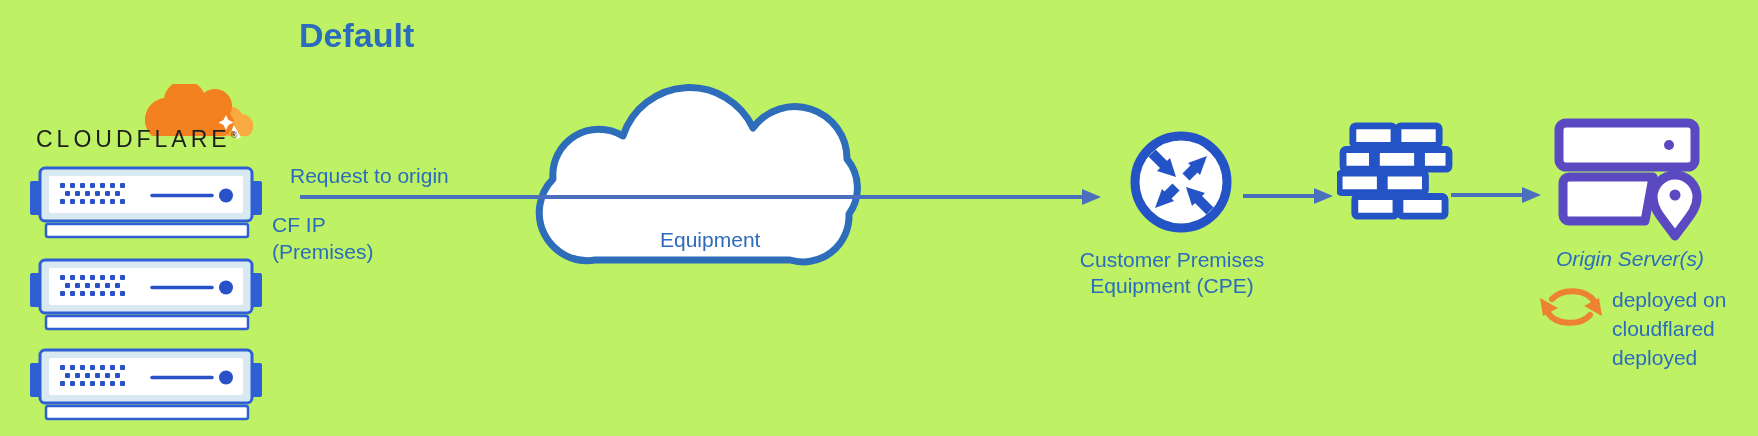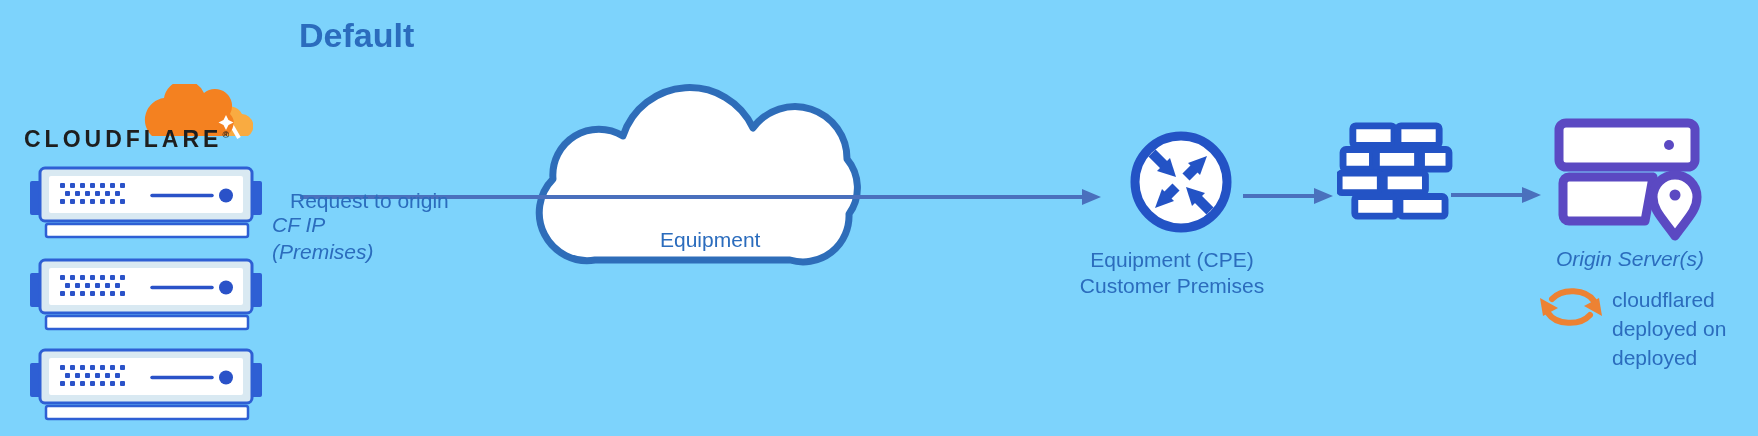--- a/index.html
+++ b/index.html
@@ -1,32 +1,32 @@
 <!DOCTYPE html>
 <html style="--c-text_blue: #2b6cbd; --c-line_blue: #4a70bd; --c-cloud_stroke: #2e6db9; --c-royal_blue: #2353c5; --c-server_blue: #2e5fd4; --c-server_fill: #d9e9f2; --c-dot_blue: #2a52c8; --c-purple: #5b49c2; --c-sync_orange: #ed8233; --c-logo_orange: #f48120; --c-logo_orange_light: #f9ab41; --c-wordmark_black: #1e1e1e;"><head>
 <meta charset="utf-8">
 <style>
   html,body{margin:0;padding:0;background:#fff;}
   .canvas{
-    position:relative;width:1758px;height:436px;background:#7dd3fc;overflow:hidden;
+    position:relative;width:1758px;height:436px;background:#bef264;overflow:hidden;
     font-family:"Liberation Sans",sans-serif;
   }
   .abs{position:absolute;}
   .lbl{
     position:absolute;color:var(--c-text_blue);
     font-size:21px;line-height:26px;white-space:nowrap;
   }
   .lbl.center{text-align:center;}
   #title{
     position:absolute;left:299px;top:16px;
     font-size:34px;font-weight:600;color:var(--c-text_blue);
   }
   #wordmark{
-    position:absolute;left:24px;top:126px;width:210px;
-    font-size:23px;font-weight:700;letter-spacing:4px;
+    position:absolute;left:36px;top:126px;width:210px;
+    font-size:23px;font-weight:400;letter-spacing:4px;
     color:var(--c-wordmark_black);white-space:nowrap;
   }
   #wordmark sup{font-size:9px;letter-spacing:0;vertical-align:super;}
   .cf-cloud{fill:var(--c-logo_orange);}
   .cf-cloud-light{fill:var(--c-logo_orange_light);}
   .cloud-outline{fill:#fff;stroke:var(--c-cloud_stroke);stroke-width:7;stroke-linejoin:round;}
   .arrow-line{stroke:var(--c-line_blue);stroke-width:4;fill:none;}
   .arrow-head{fill:var(--c-line_blue);}
   .royal-stroke{fill:#fff;stroke:var(--c-royal_blue);stroke-linejoin:round;}
   .royal-fill{fill:var(--c-royal_blue);}
@@ -117,22 +117,22 @@
     <g>
       <path class="arrow-line" d="M1243 196 H1316"></path>
       <polygon class="arrow-head" points="1333,196 1314,188 1314,204"></polygon>
     </g>
     <g>
       <path class="arrow-line" d="M1451 195 H1524"></path>
       <polygon class="arrow-head" points="1541,195 1522,187 1522,203"></polygon>
     </g>
   </svg>
 
-  <div class="lbl" style="left:290px;top:163px;margin-top:25px;">Request to origin</div>
-  <div class="lbl" style="left:272px;top:211px;line-height:27px;font-style:italic;">
+  <div class="lbl" style="left:290px;top:163px;">Request to origin</div>
+  <div class="lbl" style="left:272px;top:211px;line-height:27px;">
     <div>CF IP</div>
     <div>(Premises)</div>
   </div>
   <div class="lbl center" style="left:660px;top:227px;width:100px;">Equipment</div>
 
   <svg class="abs" style="left:1126px;top:127px;" width="110" height="110" viewBox="0 0 110 110">
     <circle cx="55" cy="55" r="46" class="royal-stroke" stroke-width="9"></circle>
     <g>
       <line class="royal-shaft" x1="26" y1="26" x2="38" y2="38"></line>
       <polygon class="royal-fill" points="50,50 31,44 44,31"></polygon>
@@ -144,22 +144,22 @@
     <g>
       <line class="royal-shaft" x1="60" y1="50" x2="70" y2="40"></line>
       <polygon class="royal-fill" points="81,29 62,36 74,48"></polygon>
     </g>
     <g transform="rotate(180 55 55)">
       <line class="royal-shaft" x1="60" y1="50" x2="70" y2="40"></line>
       <polygon class="royal-fill" points="81,29 62,36 74,48"></polygon>
     </g>
   </svg>
   <div class="lbl center" style="left:1032px;top:247px;width:280px;">
+    <div>Customer Premises</div>
     <div>Equipment (CPE)</div>
-    <div>Customer Premises</div>
   </div>
 
   <svg class="abs" style="left:1337px;top:122px;" width="118" height="102" viewBox="0 0 120 104">
     <g class="royal-stroke" stroke-width="7">
       <rect x="16" y="4" width="42" height="20" rx="3"></rect>
         <rect x="62" y="4" width="42" height="20" rx="3"></rect>
       <rect x="6" y="28" width="30" height="20" rx="3"></rect>
         <rect x="40" y="28" width="42" height="20" rx="3"></rect>
         <rect x="86" y="28" width="28" height="20" rx="3"></rect>
       <rect x="2" y="52" width="42" height="20" rx="3"></rect>
@@ -182,18 +182,18 @@
     <g>
       <path class="sync-stroke" d="M 55 21 A 24 17 0 0 0 13 19"></path>
       <polygon class="sync-head" points="4,36 1,18 19,28"></polygon>
     </g>
     <g transform="rotate(180 32 27)">
       <path class="sync-stroke" d="M 55 21 A 24 17 0 0 0 13 19"></path>
       <polygon class="sync-head" points="4,36 1,18 19,28"></polygon>
     </g>
   </svg>
   <div class="lbl" style="left:1612px;top:285px;line-height:29px;">
+    <div>deployed on</div>
     <div>cloudflared</div>
-    <div>deployed on</div>
     <div>deployed</div>
   </div>
 
 </div>
 
 </body></html>

